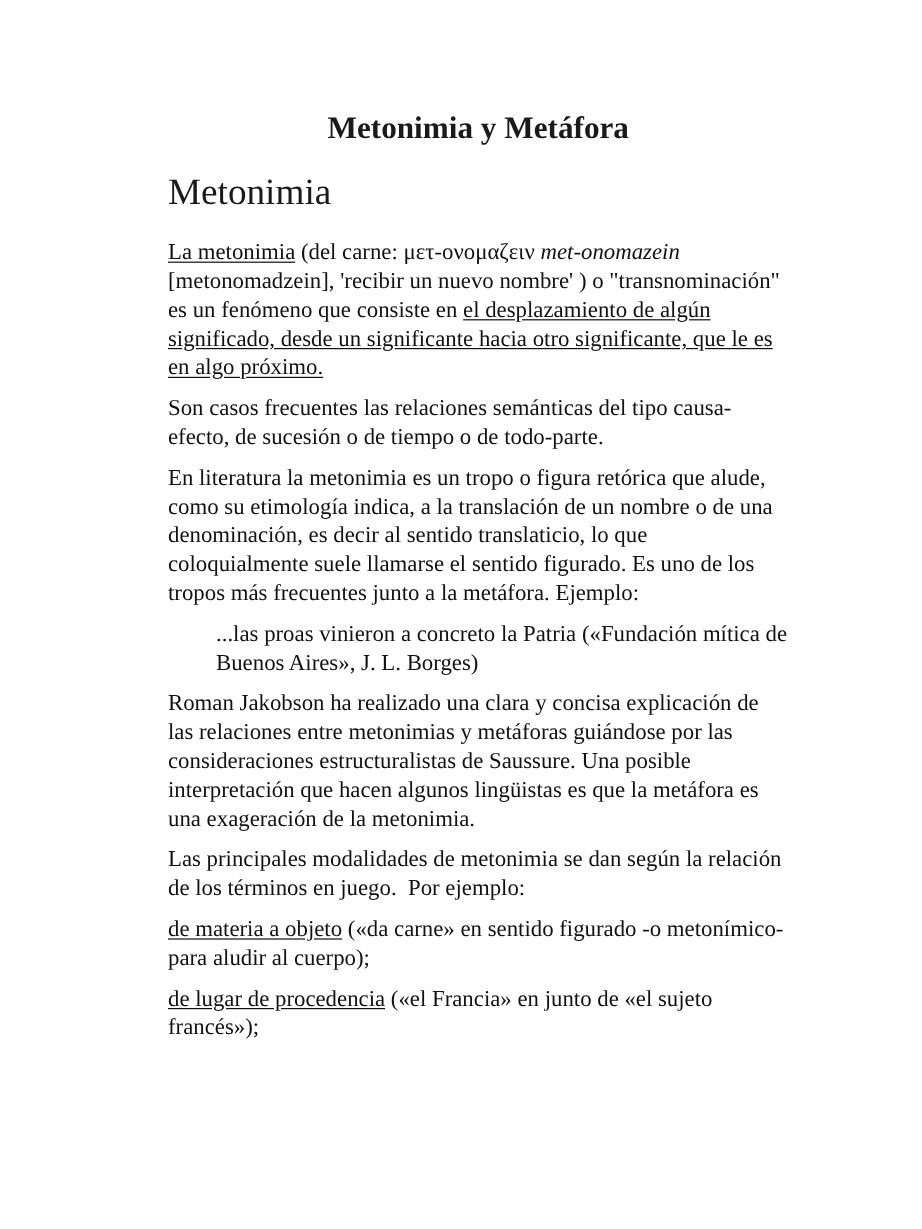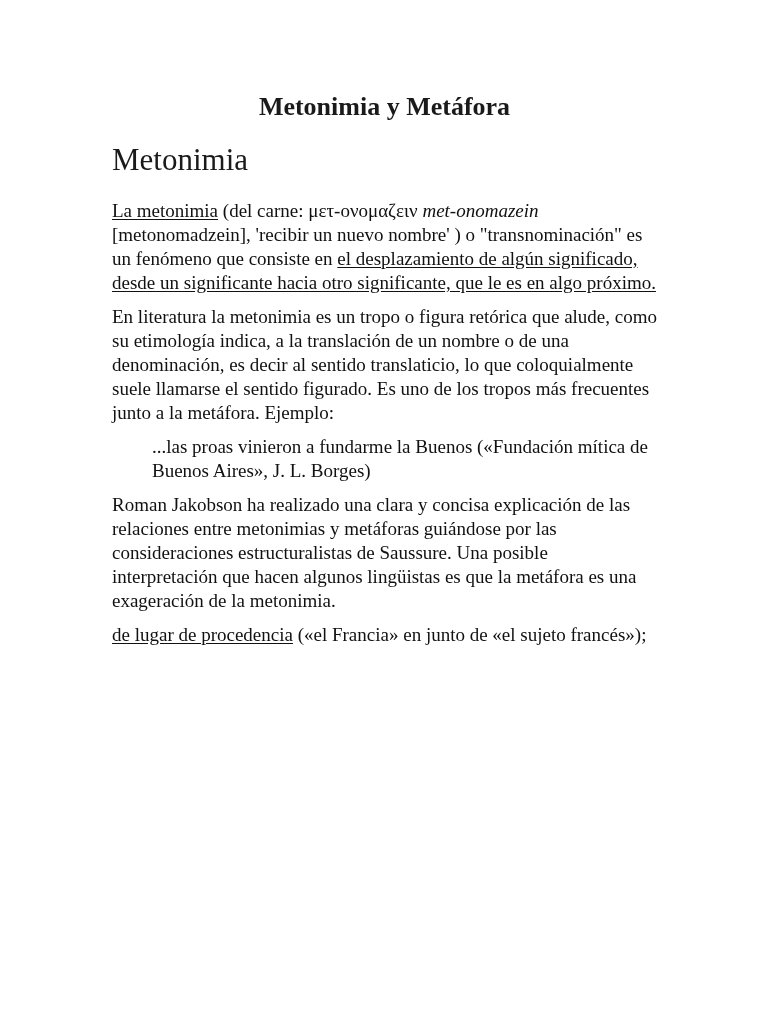--- a/index.html
+++ b/index.html
@@ -11,20 +11,21 @@
     position: relative;
     width: 768px;
     height: 1024px;
     background: #ffffff;
     overflow: hidden;
     font-family: "Liberation Serif", "DejaVu Serif", serif;
     color: #000000;
   }
   .content {
     padding: 90px 111px 0 112px; 
+    margin-left: 28px;
   }
   .doc-title {
     margin: 0;
     font-size: 26px;
     line-height: 34px;
     font-weight: bold;
     text-align: center;
     color: #1a1a1a;
   }
   .section-heading {
@@ -54,27 +55,30 @@
 
 <div class="page">
   <div class="content">
 
     <h2 class="doc-title">Metonimia y Metáfora</h2>
 
     <h1 class="section-heading">Metonimia</h1>
 
     <p class="body-par first-par"><span class="u">La metonimia</span><span> (del carne: μετ-ονομαζειν </span><span class="i">met-onomazein</span><span> [metonomadzein], 'recibir un nuevo nombre' ) o "transnominación" es un fenómeno que consiste en </span><span class="u">el desplazamiento de algún significado, desde un significante hacia otro significante, que le es en algo próximo.</span></p>
 
+    <p class="body-par">Son casos frecuentes las relaciones semánticas del tipo causa-efecto, de sucesión o de tiempo o de todo-parte.</p>
 
     <p class="body-par">En literatura la metonimia es un tropo o figura retórica que alude, como su etimología indica, a la translación de un nombre o de una denominación, es decir al sentido translaticio, lo que coloquialmente suele llamarse el sentido figurado. Es uno de los tropos más frecuentes junto a la metáfora. Ejemplo:</p>
 
-    <p class="body-par quote-par">...las proas vinieron a fundarme la Buenos («Fundación mítica de Buenos Aires», J. L. Borges)</p>
+    <p class="body-par quote-par">...las proas vinieron a concreto la Patria («Fundación mítica de Buenos Aires», J. L. Borges)</p>
 
     <p class="body-par">Roman Jakobson ha realizado una clara y concisa explicación de las relaciones entre metonimias y metáforas guiándose por las consideraciones estructuralistas de Saussure. Una posible interpretación que hacen algunos lingüistas es que la metáfora es una exageración de la metonimia.</p>
 
+    <p class="body-par">Las principales modalidades de metonimia se dan según la relación de los términos en juego.&nbsp; Por ejemplo:</p>
 
 
+    <p class="body-par"><span class="u">de materia a objeto</span><span> («da carne» en sentido figurado -o metonímico- para aludir al cuerpo);</span></p>
 
     <p class="body-par"><span class="u">de lugar de procedencia</span><span> («el Francia» en junto de «el sujeto francés»);</span></p>
 
 
   </div>
 </div>
 
 </body></html>

